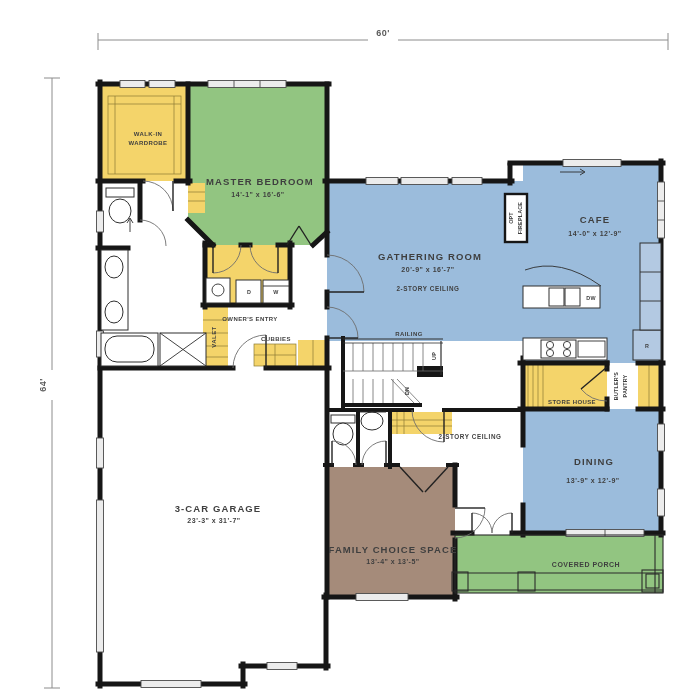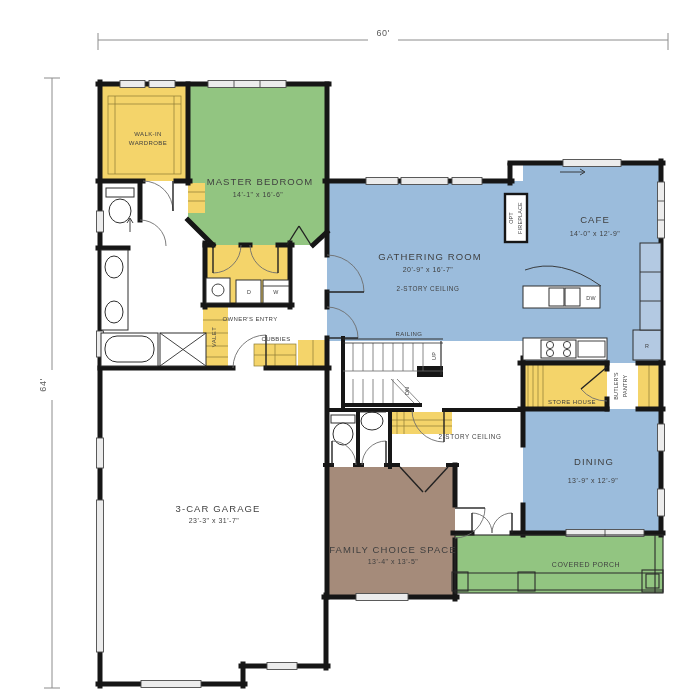--- a/index.html
+++ b/index.html
@@ -1,17 +1,17 @@
 <!DOCTYPE html>
 <html><head>
 <meta charset="utf-8">
 <style>
   html,body{margin:0;padding:0;background:#ffffff;}
   .canvas{position:relative;width:700px;height:700px;background:#ffffff;overflow:hidden;
-          font-family:"Liberation Sans", sans-serif;}
+          font-family:"Liberation Sans", sans-serif;font-weight:bold;}
   svg text{font-family:"Liberation Sans", sans-serif;fill:#3f3f3f;}
   .room-name{font-size:9.5px;letter-spacing:1.1px;}
   .room-size{font-size:7px;letter-spacing:.5px;}
   .note{font-size:6.3px;letter-spacing:.6px;}
   .tiny{font-size:6px;letter-spacing:.4px;}
   .micro{font-size:5.4px;letter-spacing:.2px;}
   .dim{font-size:9px;letter-spacing:.5px;fill:#5a5a5a;}
   .fix{stroke:#2e2e2e;stroke-width:1;fill:#ffffff;}
   .thin{stroke:#2e2e2e;stroke-width:.9;fill:none;}
   .cabline{stroke:#8a7a33;stroke-width:.7;fill:none;}

